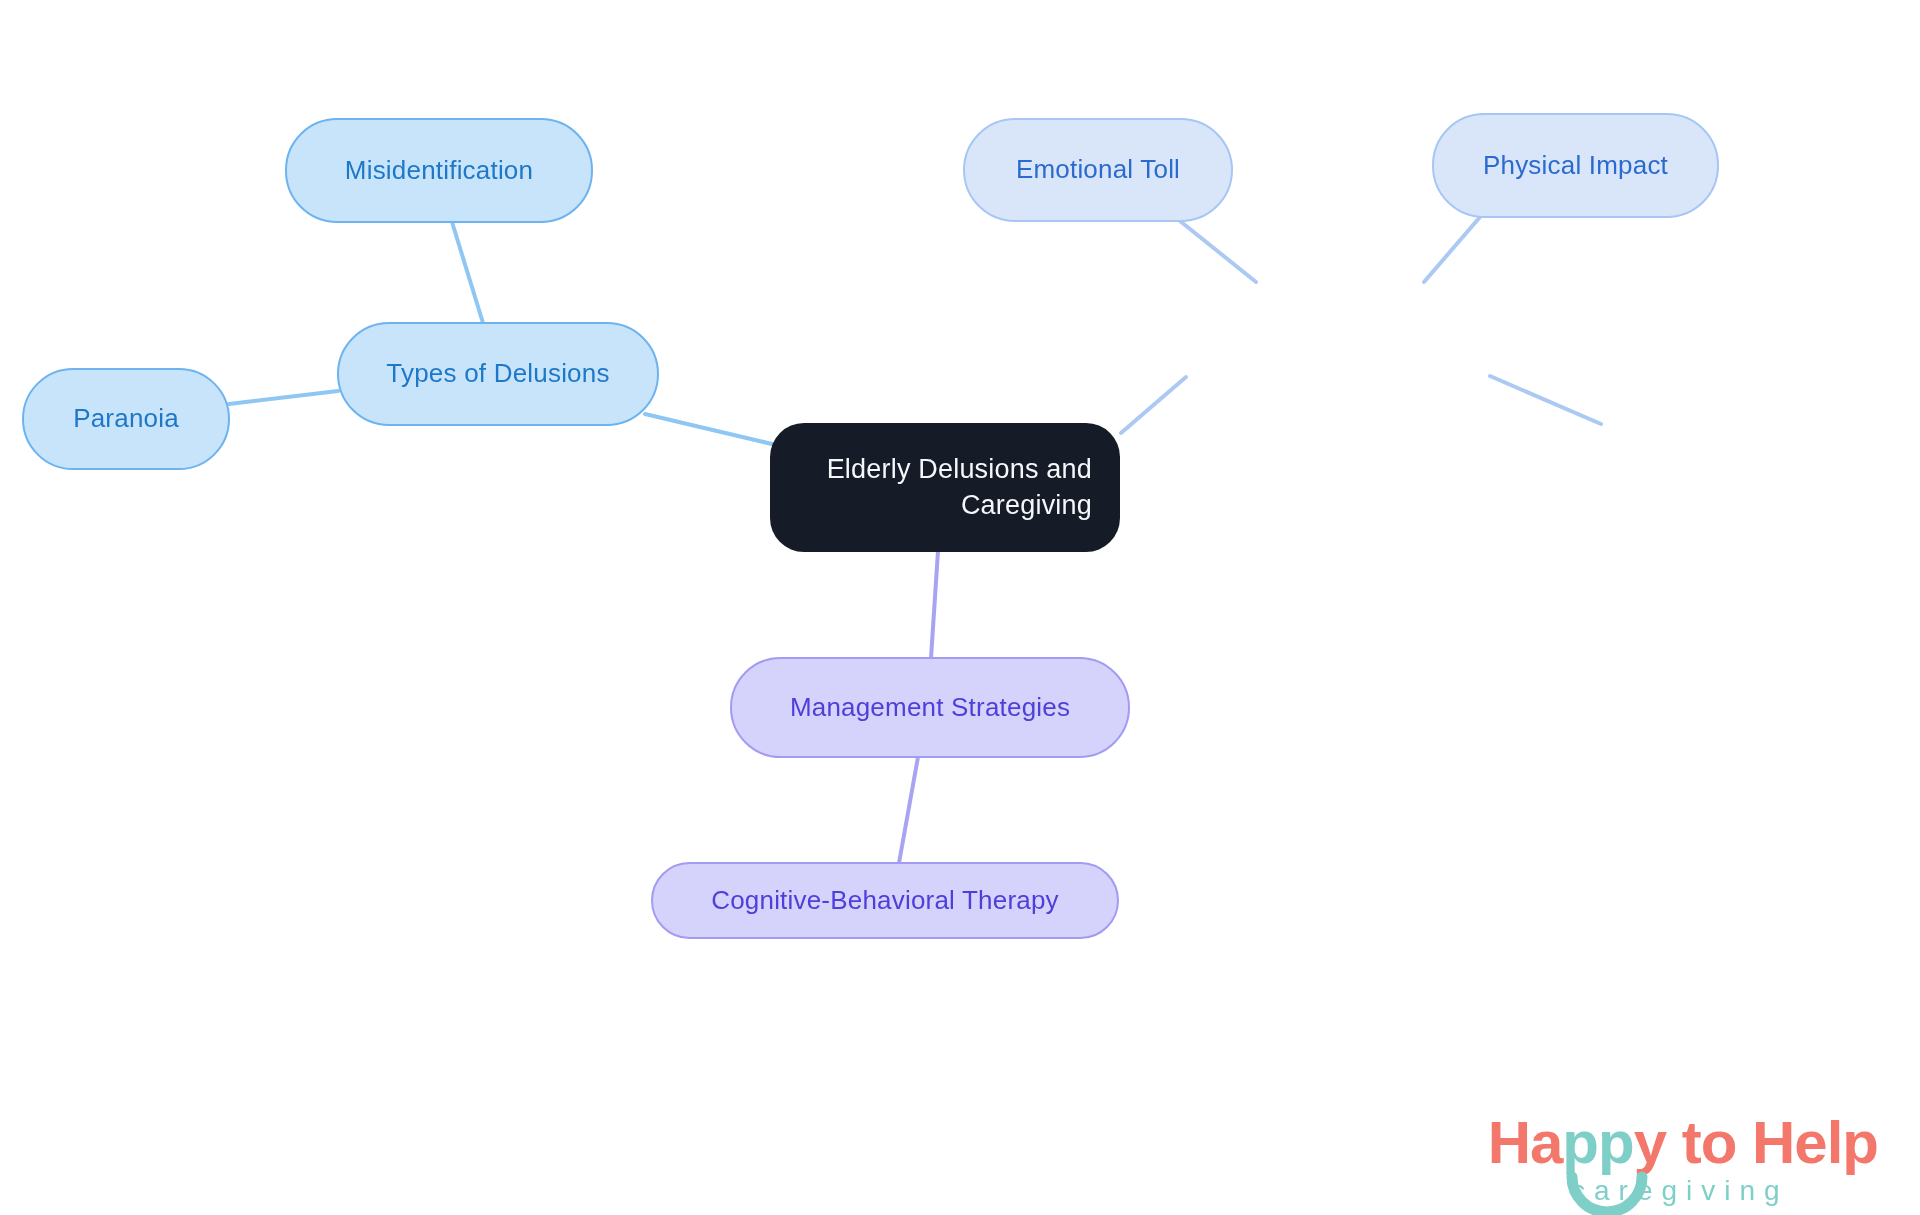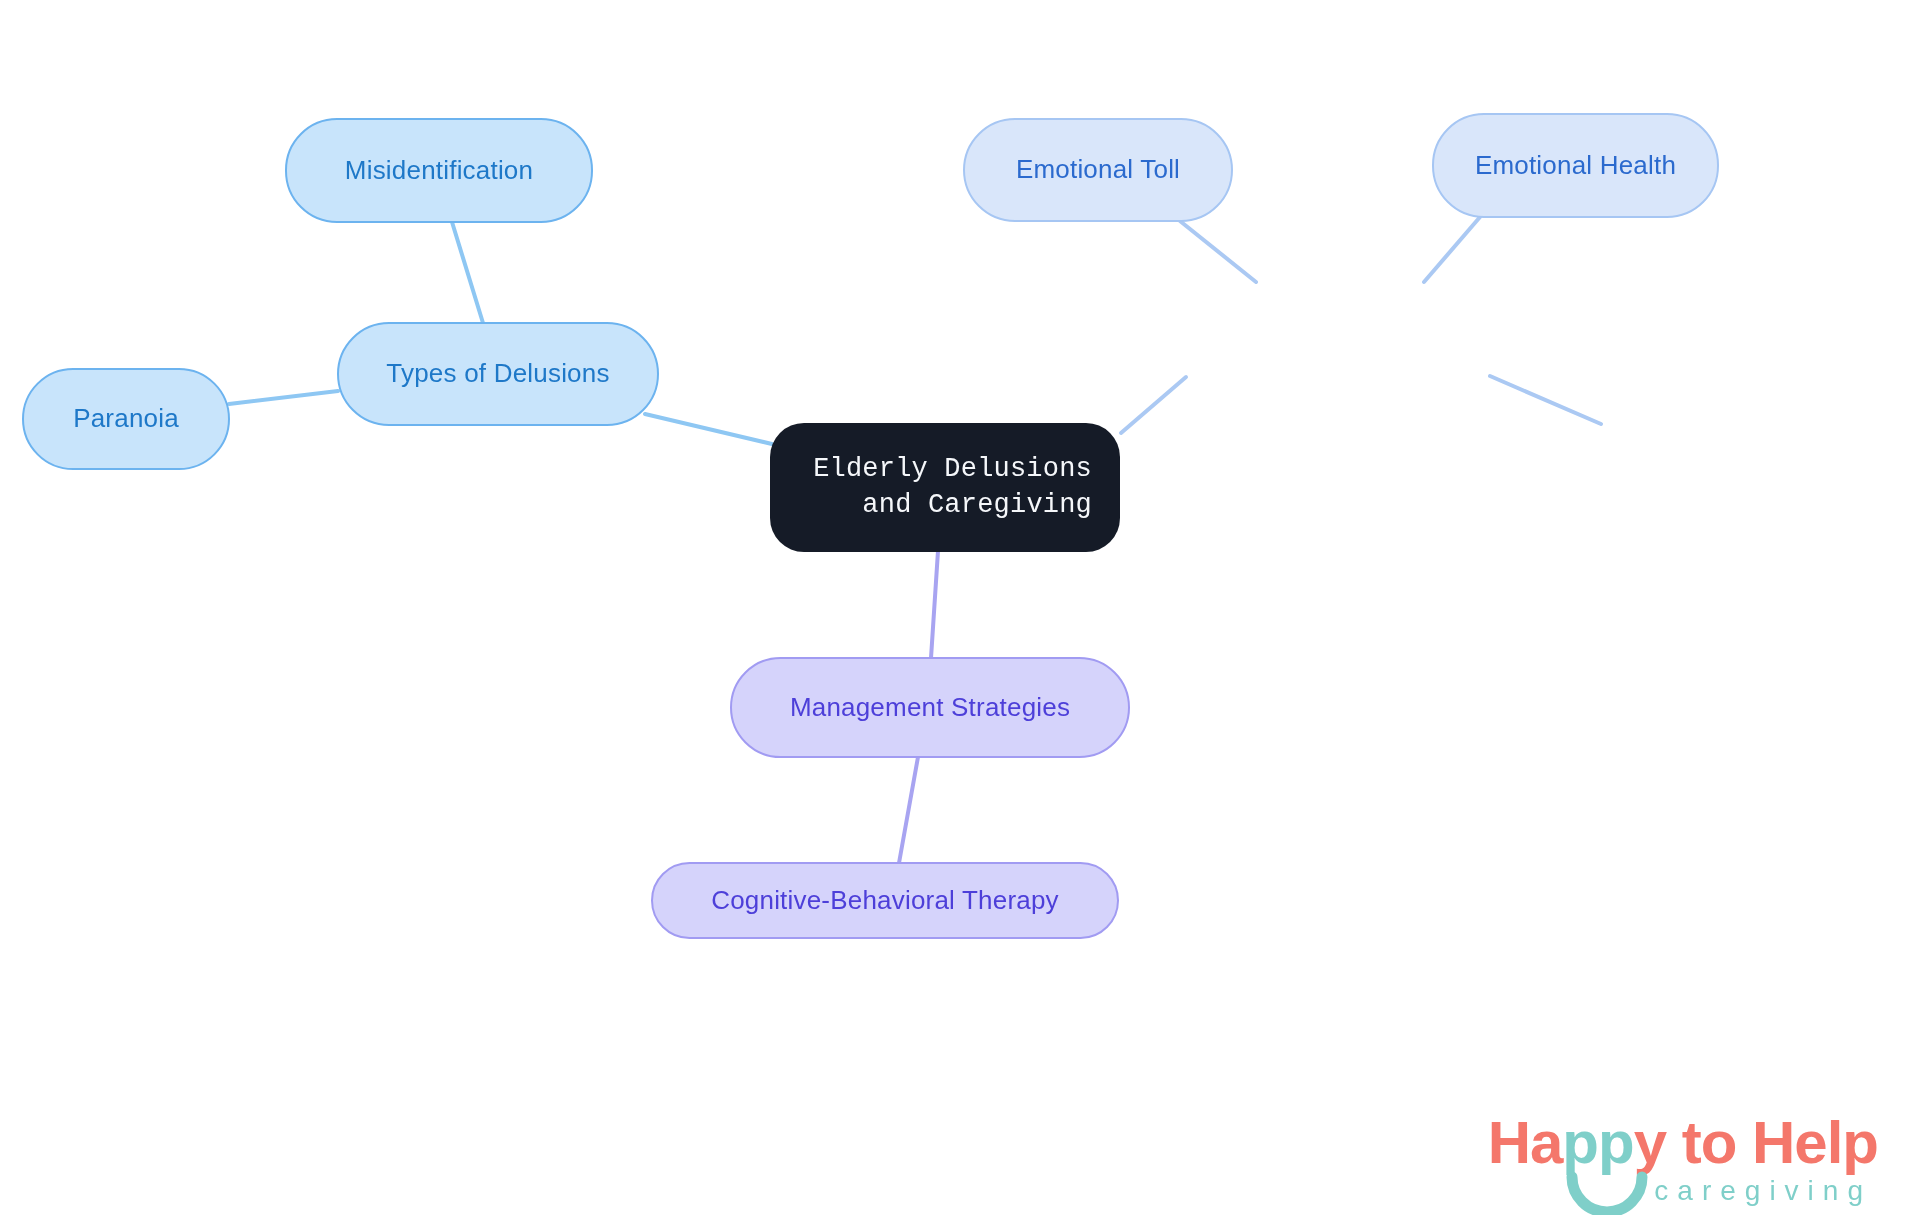--- a/index.html
+++ b/index.html
@@ -38,33 +38,33 @@
   .node.peri{background:var(--peri-fill);border:2px solid var(--peri-border);color:var(--peri-text);}
   .node.purple{background:var(--purple-fill);border:2px solid var(--purple-border);color:var(--purple-text);}
   .node.root{
     background:var(--root-fill);color:var(--root-text);
     border:none;border-radius:34px;
     font-size:27px;font-weight:400;line-height:1.32;
     padding:0 28px;
   }
 
   
-  .n-root{left:770px;top:423px;width:350px;height:129px;font-family:Liberation Mono, monospace;}
+  .n-root{left:770px;top:423px;width:350px;height:129px;}
   .n-types{left:337px;top:322px;width:322px;height:104px;}
   .n-misid{left:285px;top:118px;width:308px;height:105px;}
   .n-paranoia{left:22px;top:368px;width:208px;height:102px;}
   .n-emotional{left:963px;top:118px;width:270px;height:104px;}
   .n-physical{left:1432px;top:113px;width:287px;height:105px;}
   .n-impact{left:1163px;top:281px;width:357px;height:98px;}
   .n-relationship{left:1567px;top:419px;width:334px;height:99px;}
   .n-management{left:730px;top:657px;width:400px;height:101px;}
   .n-cbt{left:651px;top:862px;width:468px;height:77px;}
 
   
-  .logo{position:absolute;right:42px;bottom:8px;text-align:right;}
+  .logo{position:absolute;right:42px;bottom:8px;text-align:center;}
   .logo-main{
     font-size:60px;font-weight:800;letter-spacing:-1px;
     color:var(--logo-coral);
     white-space:nowrap;
     line-height:1.0;
   }
   .logo-main .pp{position:relative;color:var(--logo-teal);display:inline-block;}
   .smile{position:absolute;left:2px;top:56px;width:86px;height:46px;}
   .smile svg{display:block;width:86px;height:46px;}
   .smile path{stroke:var(--logo-teal);stroke-width:11;fill:none;stroke-linecap:round;}
@@ -108,21 +108,21 @@
   <div class="node sky n-paranoia">
     <span>Paranoia</span>
   </div>
 
 
   <div class="node peri n-emotional">
     <span>Emotional Toll</span>
   </div>
 
   <div class="node peri n-physical">
-    <span>Emotional Health</span>
+    <span>Physical Impact</span>
   </div>
 
 
   <div class="node purple n-management">
     <span>Management Strategies</span>
   </div>
 
   <div class="node purple n-cbt">
     <span>Cognitive-Behavioral Therapy</span>
   </div>

